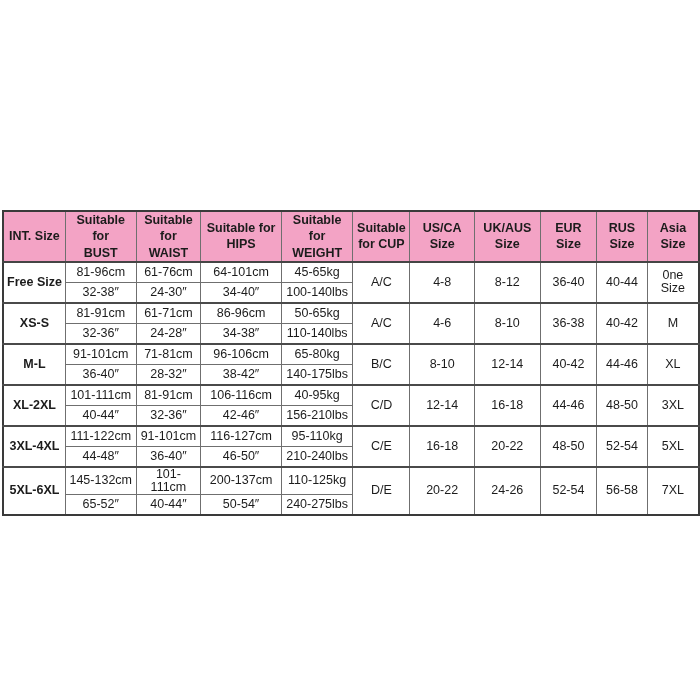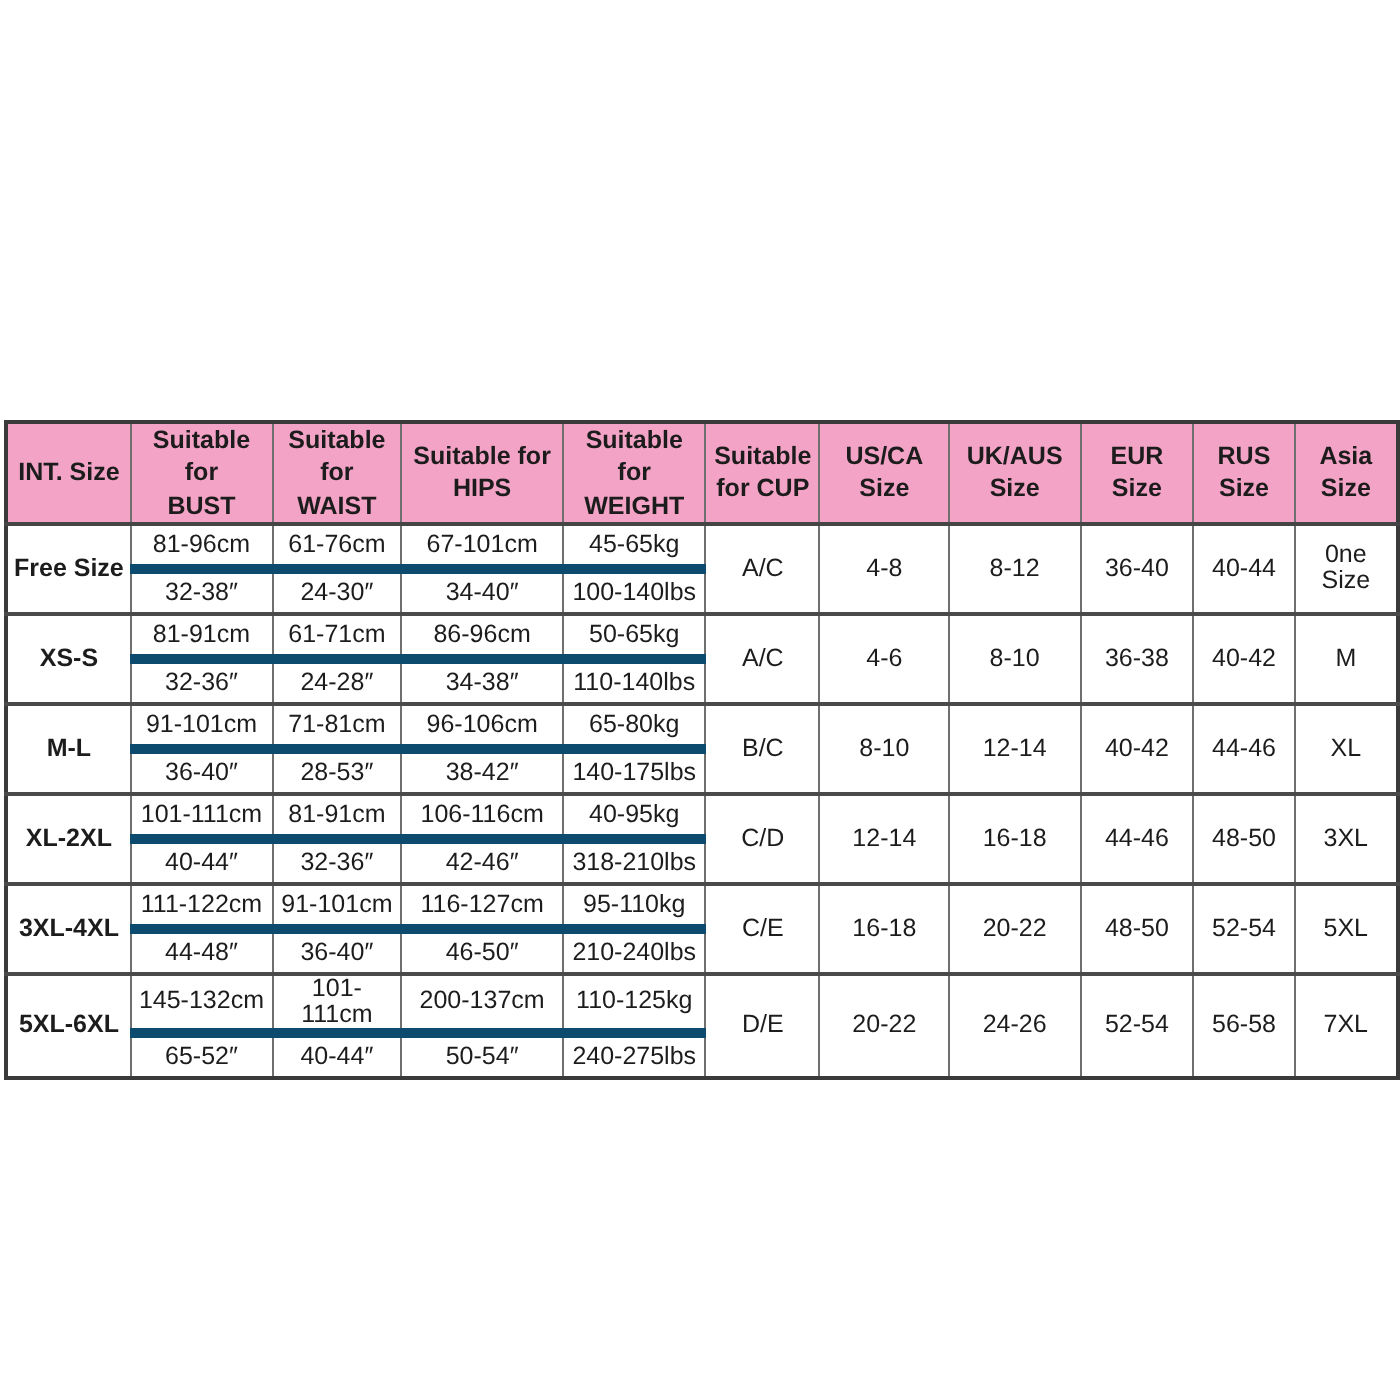--- a/index.html
+++ b/index.html
@@ -18,21 +18,21 @@
     color:#1c1c1c;padding:0 2px;overflow:hidden;
   }
   th{
     background:#f3a3c5;
     height:40px;font-size:12.5px;font-weight:bold;
     white-space:pre-line;line-height:1.3;
   }
   thead th{border-bottom:2px solid #454545;}
   td{font-size:12.5px;height:19px;line-height:1.05;background:#ffffff;}
   tr.major td{border-top:2px solid #4a4a4a;}
-  tr.sub td{border-top:5px solid #0c4a6e;}
+  tr.sub td{border-top:1px solid #0c4a6e;}
   td.bold{font-weight:bold;margin-left:36px;}
 </style>
 </head>
 <body>
 
 <div class="canvas">
   <table class="size-chart">
       <colgroup>
         <col style="width: 63px;">
         <col style="width: 71px;">
@@ -68,21 +68,21 @@
           <th>RUS Size</th>
           <th>Asia
 Size</th>
         </tr>
       </thead>
       <tbody>
         <tr class="major">
           <td rowspan="2" class="bold">Free Size</td>
           <td>81-96cm</td>
           <td>61-76cm</td>
-          <td>67-101cm</td>
+          <td>64-101cm</td>
           <td>45-65kg</td>
           <td rowspan="2">A/C</td>
           <td rowspan="2">4-8</td>
           <td rowspan="2">8-12</td>
           <td rowspan="2">36-40</td>
           <td rowspan="2">40-44</td>
           <td rowspan="2">0ne Size</td>
         </tr>
         <tr class="sub">
           <td>32-38″</td>
@@ -117,42 +117,42 @@
           <td>65-80kg</td>
           <td rowspan="2">B/C</td>
           <td rowspan="2">8-10</td>
           <td rowspan="2">12-14</td>
           <td rowspan="2">40-42</td>
           <td rowspan="2">44-46</td>
           <td rowspan="2">XL</td>
         </tr>
         <tr class="sub">
           <td>36-40″</td>
-          <td>28-53″</td>
+          <td>28-32″</td>
           <td>38-42″</td>
           <td>140-175lbs</td>
         </tr>
         <tr class="major">
           <td rowspan="2" class="bold">XL-2XL</td>
           <td>101-111cm</td>
           <td>81-91cm</td>
           <td>106-116cm</td>
           <td>40-95kg</td>
           <td rowspan="2">C/D</td>
           <td rowspan="2">12-14</td>
           <td rowspan="2">16-18</td>
           <td rowspan="2">44-46</td>
           <td rowspan="2">48-50</td>
           <td rowspan="2">3XL</td>
         </tr>
         <tr class="sub">
           <td>40-44″</td>
           <td>32-36″</td>
           <td>42-46″</td>
-          <td>318-210lbs</td>
+          <td>156-210lbs</td>
         </tr>
         <tr class="major">
           <td rowspan="2" class="bold">3XL-4XL</td>
           <td>111-122cm</td>
           <td>91-101cm</td>
           <td>116-127cm</td>
           <td>95-110kg</td>
           <td rowspan="2">C/E</td>
           <td rowspan="2">16-18</td>
           <td rowspan="2">20-22</td>

